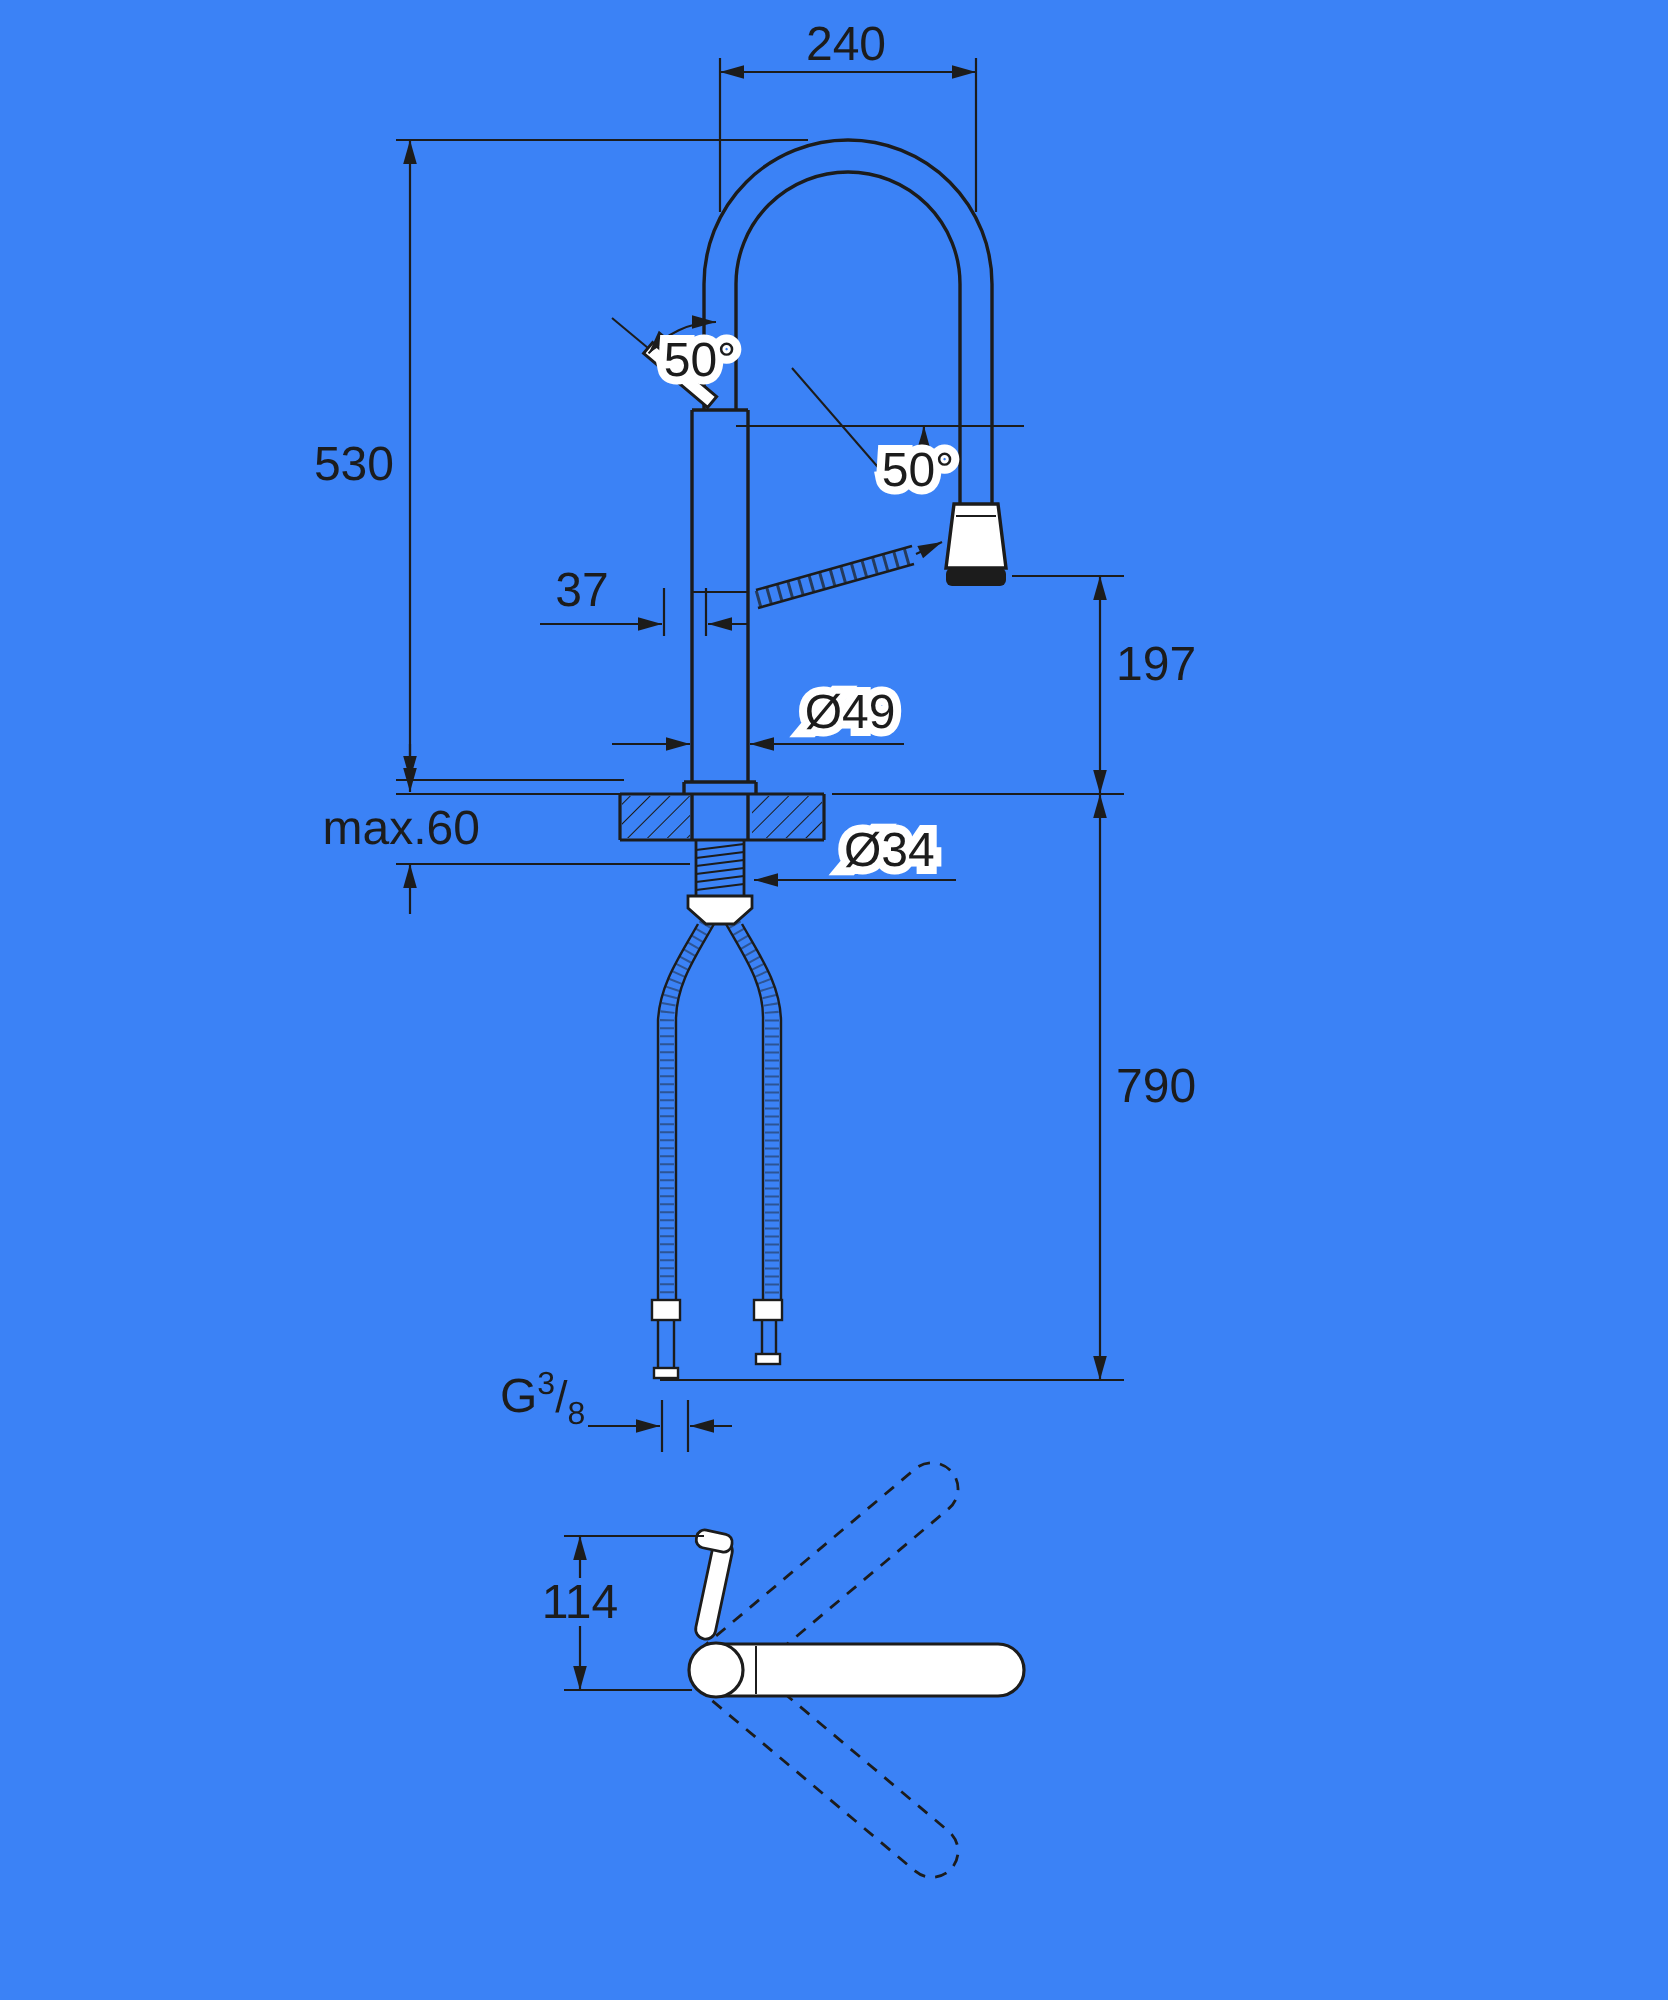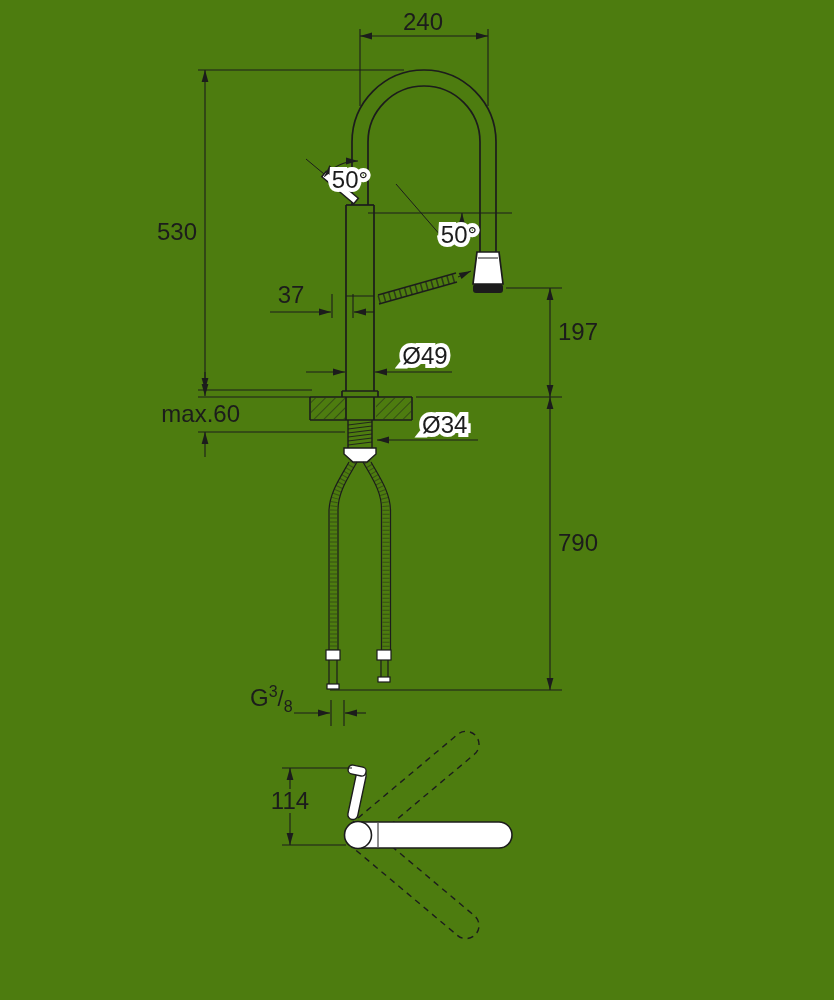--- a/index.html
+++ b/index.html
@@ -4,21 +4,21 @@
 <style>
   html, body {
     margin: 0;
     padding: 0;
     background: #ffffff;
   }
   .canvas {
     position: relative;
     width: 834px;
     height: 1000px;
-    background: #4d7c0f;
+    background: #3b82f6;
     font-family: "Liberation Sans", sans-serif;
   }
   svg text {
     font-family: "Liberation Sans", sans-serif;
     font-size: 24px;
   }
   .halo {
     stroke: #ffffff;
     stroke-width: 8px;
     paint-order: stroke;

